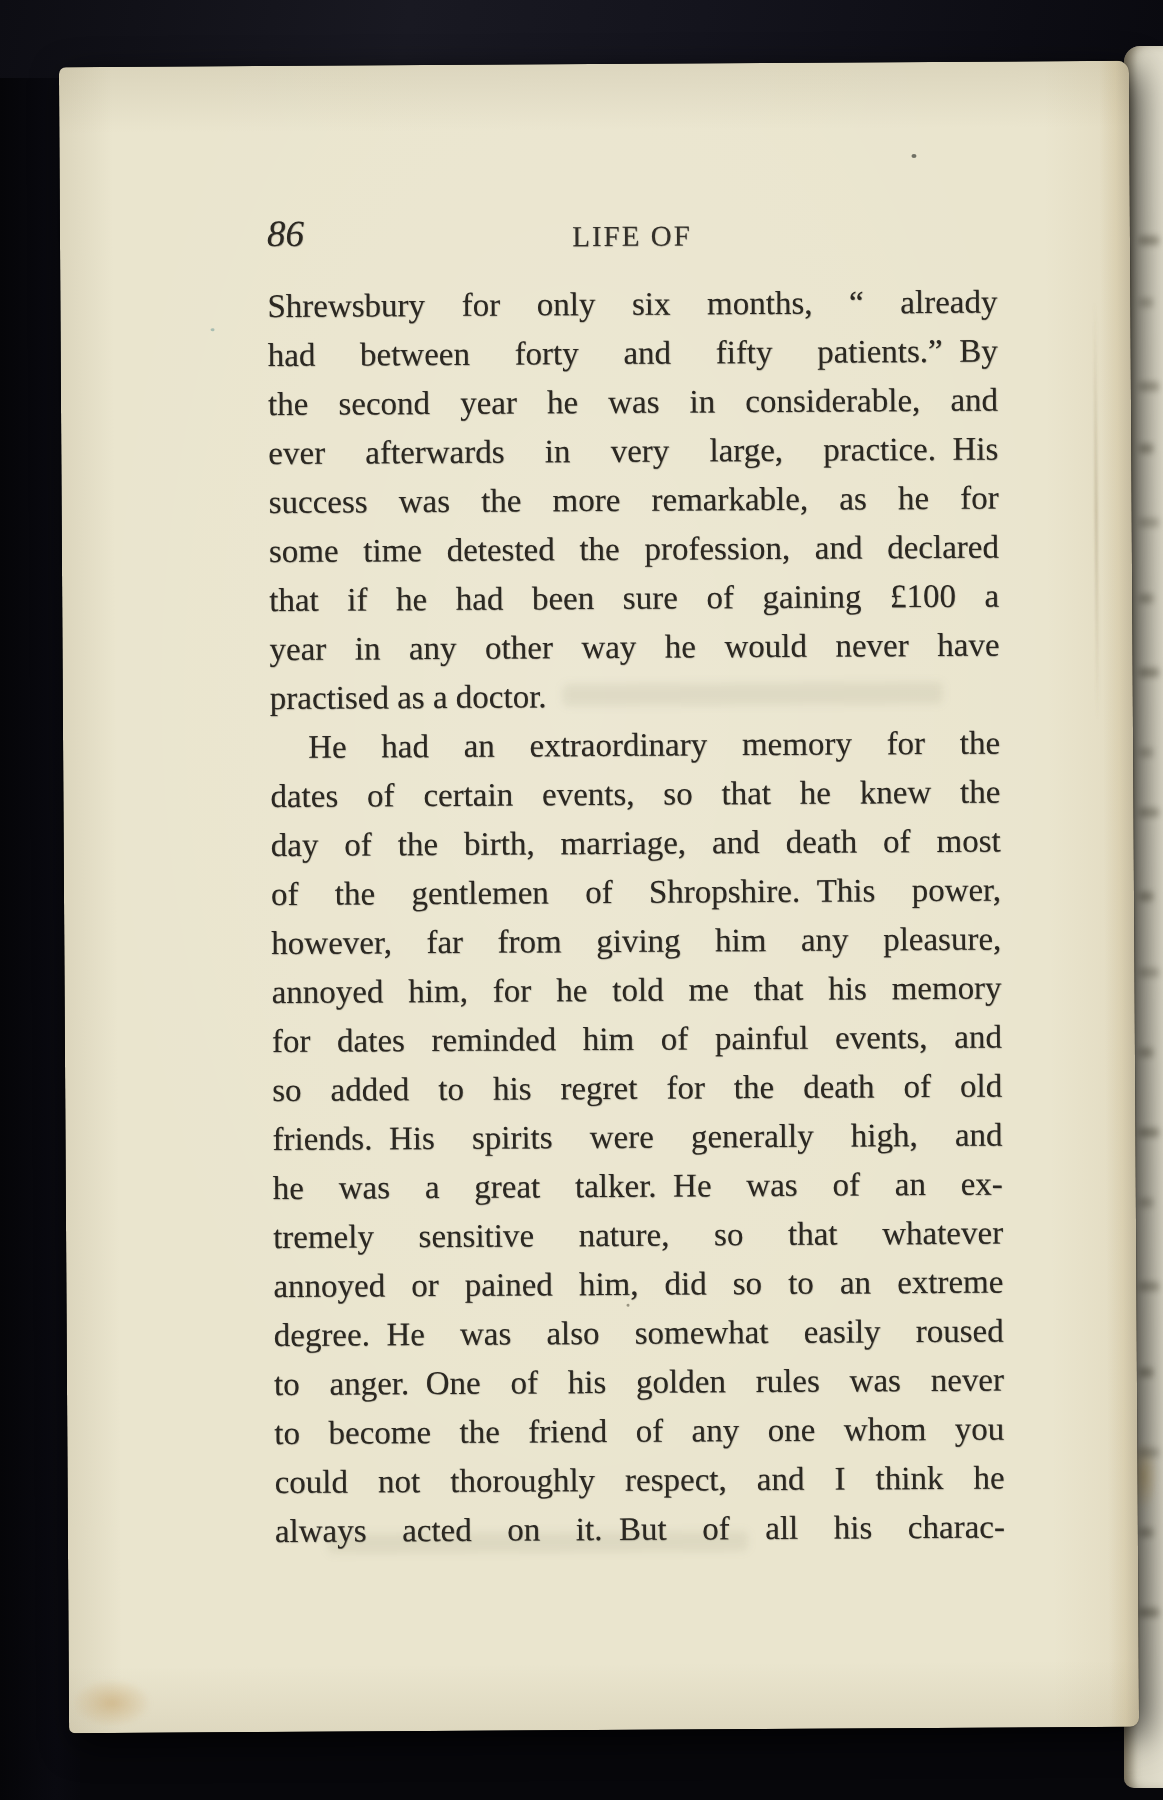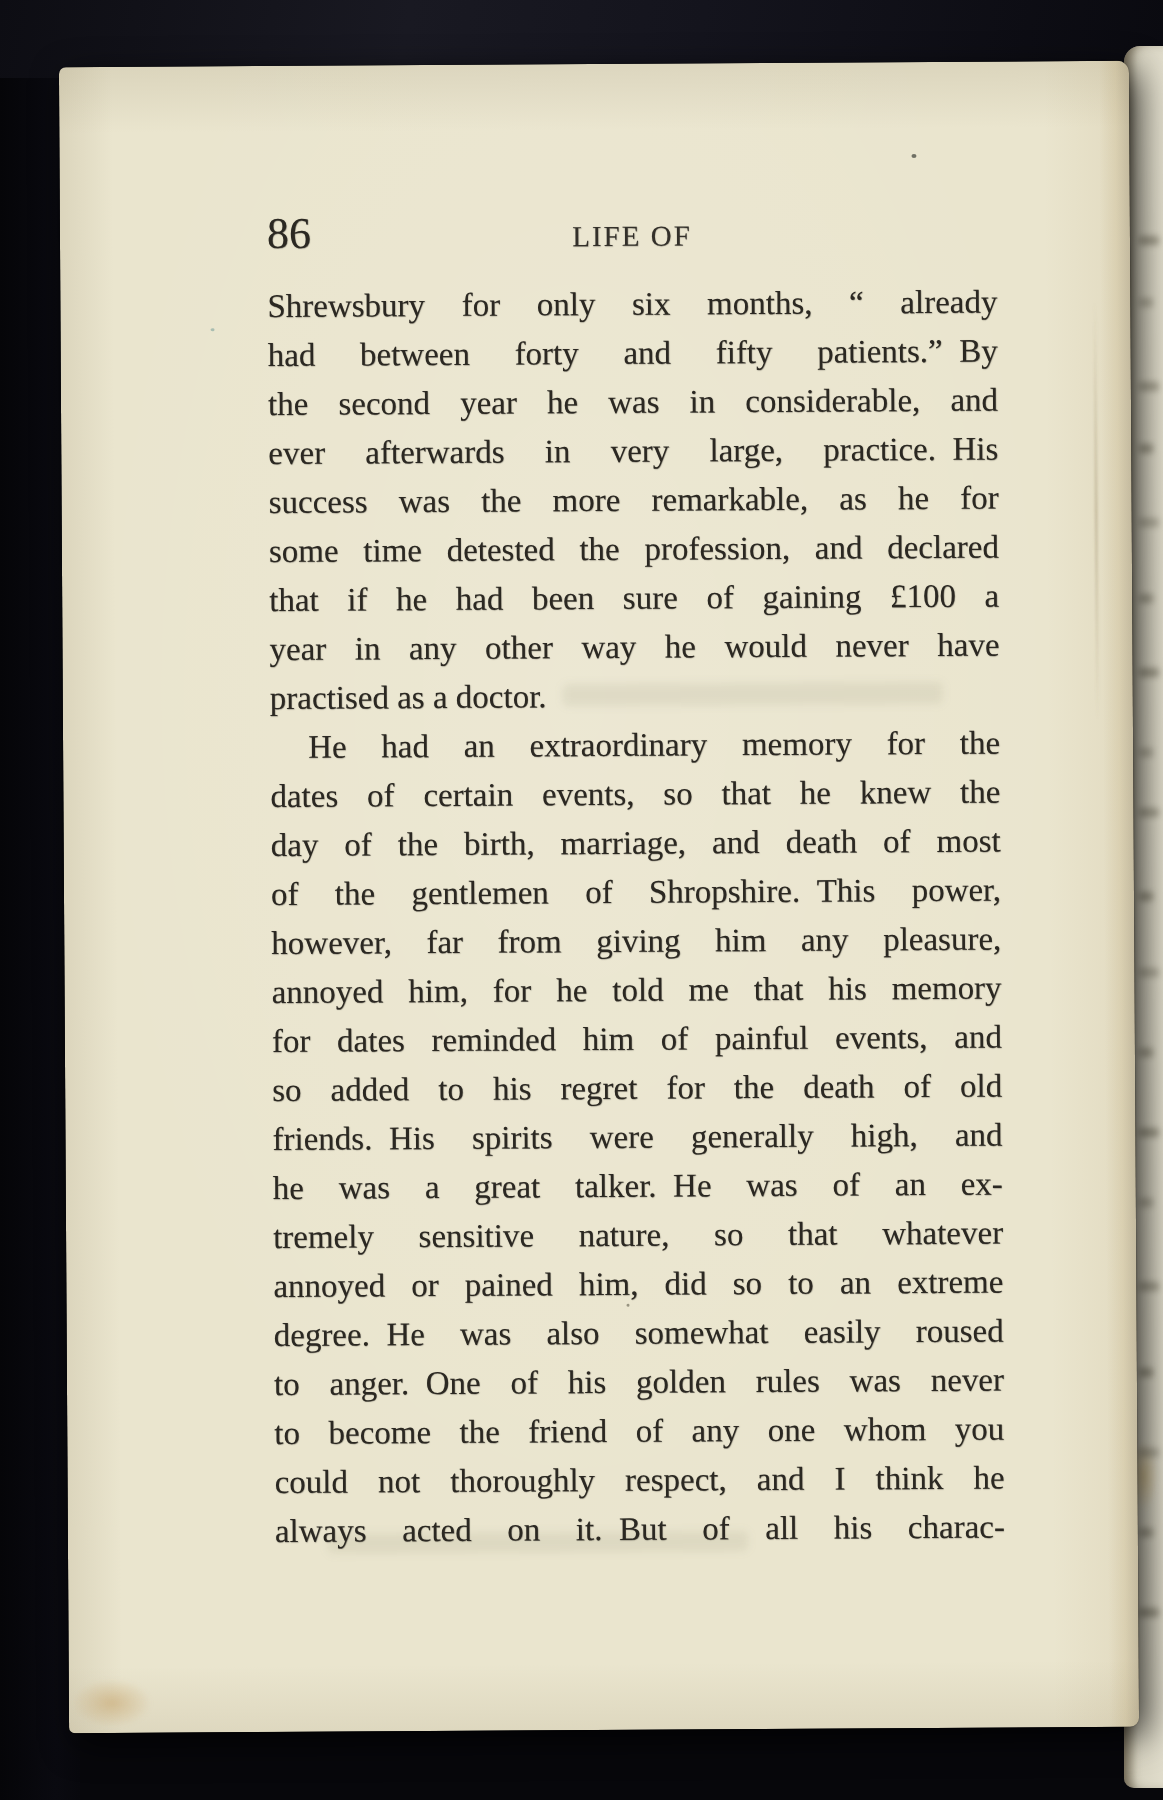--- a/index.html
+++ b/index.html
@@ -73,22 +73,23 @@
   .ghost {
     position: absolute; background: rgba(112,106,80,0.10);
     filter: blur(4px); border-radius: 5px;
   }
   .ghost.g1 { left: 500px; top: 620px; width: 380px; height: 22px; }
   .ghost.g2 { left: 260px; top: 1468px; width: 420px; height: 20px; }
   
   .header { position: absolute; left: 207px; top: 140px; width: 730px; height: 60px; }
   .page-number {
     position: absolute; left: 0; top: 8px;
-    font-size: 44px; line-height: 40px; color: #2b2822;
+    font-size: 37px; line-height: 40px; color: #2b2822;
     text-shadow: 0.4px 0.5px 0.9px rgba(43,40,34,0.55);
+    font-style: italic;
   }
   .running-title {
     position: absolute; left: 0; top: 18px; width: 100%;
     text-align: center;
     font-size: 29px; line-height: 29px; letter-spacing: 2px;
     color: #33302a;
     text-shadow: 0.4px 0.5px 1px rgba(43,40,34,0.5);
   }
   .text-block { position: absolute; left: 207px; top: 216px; width: 730px; }
   .line {

